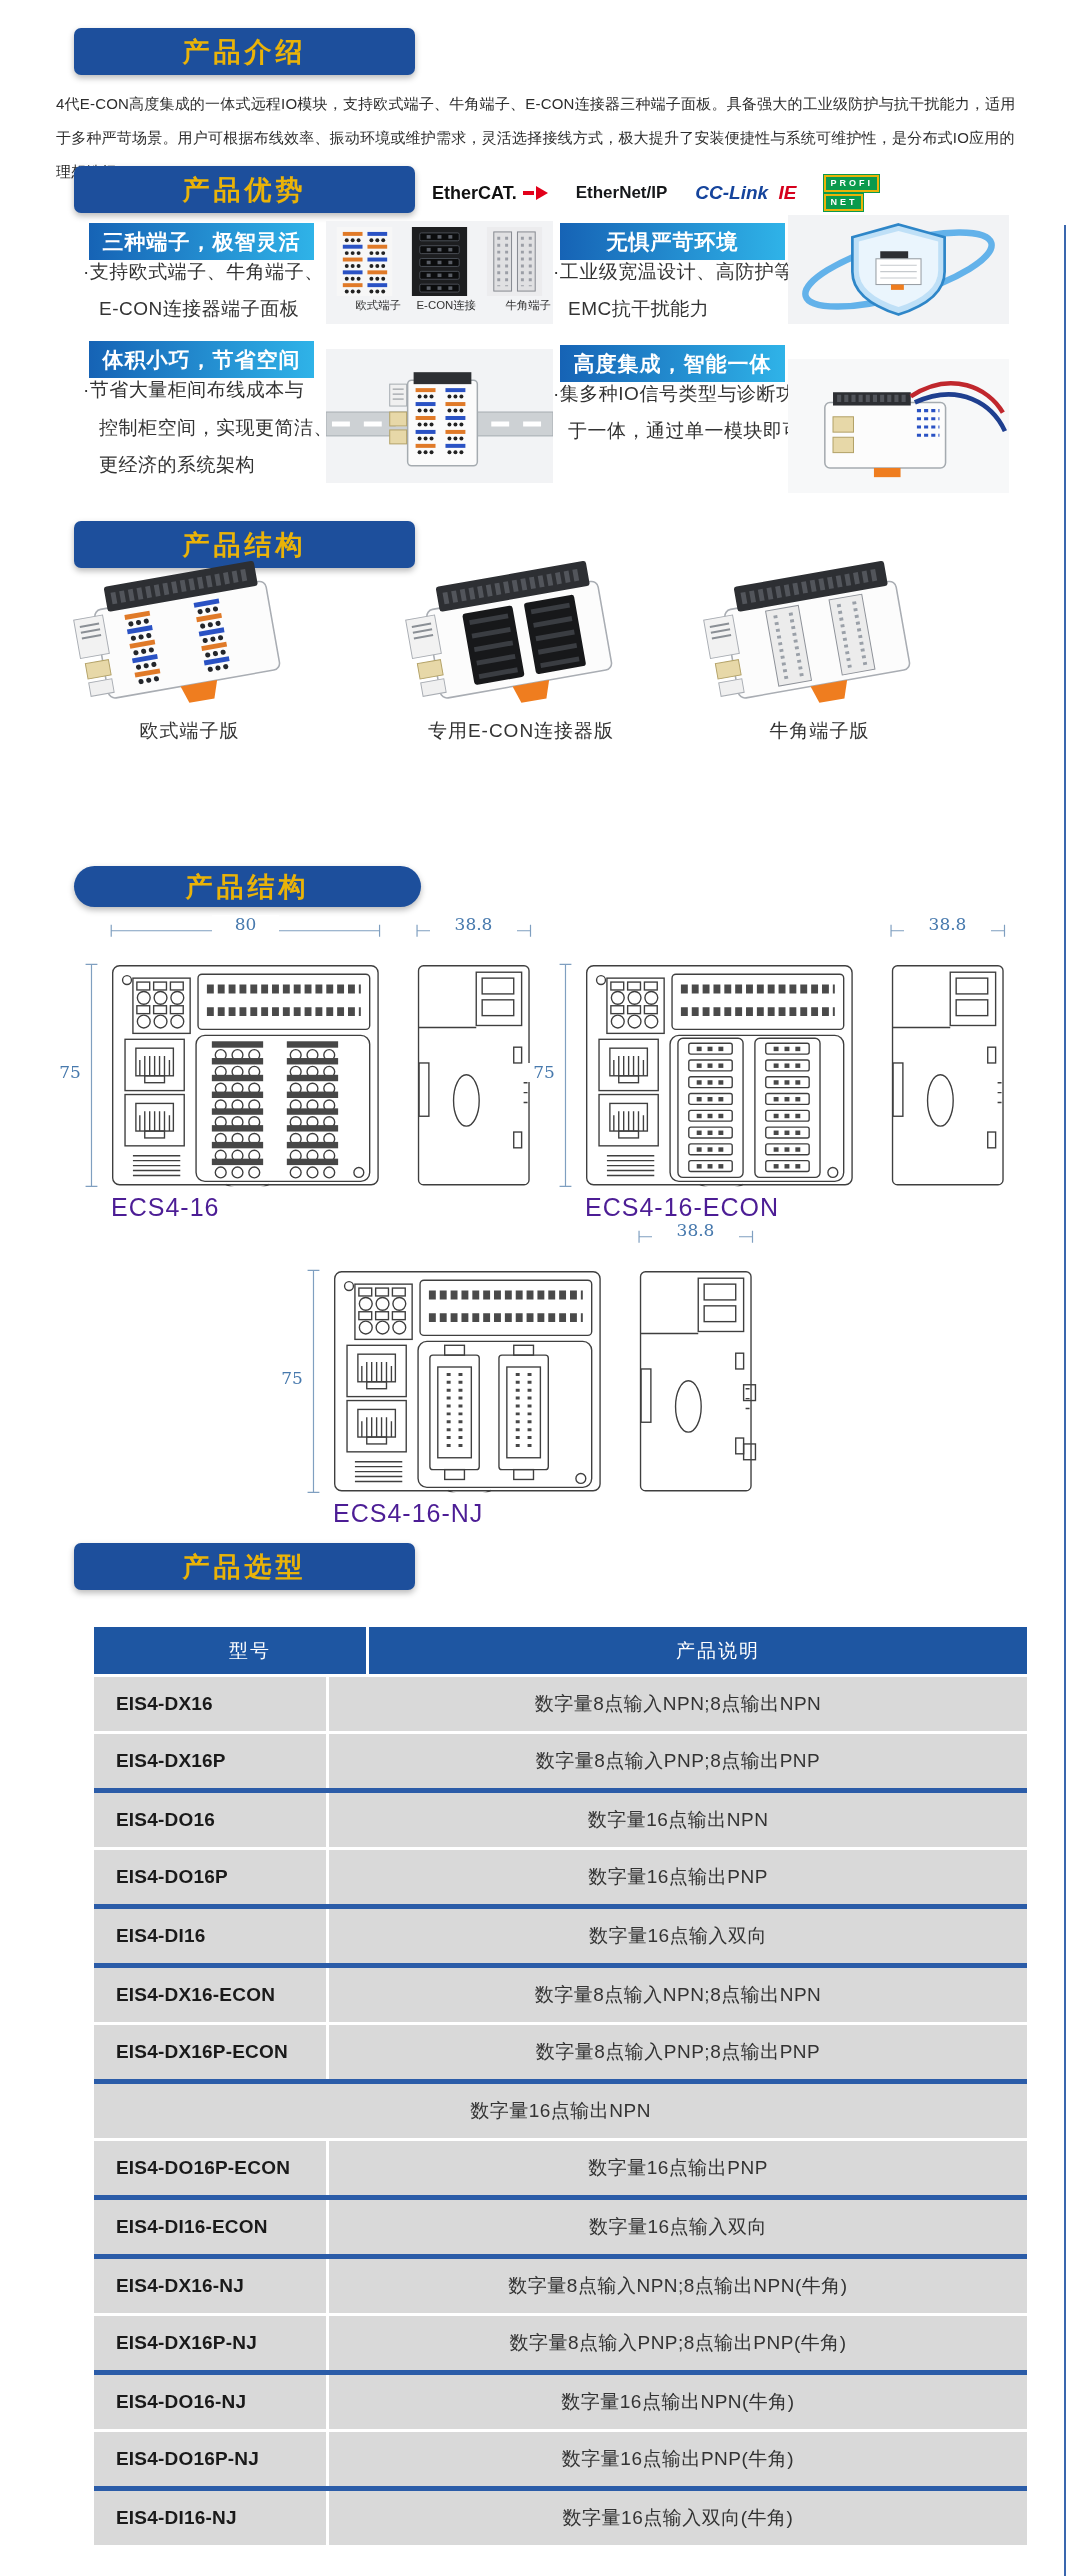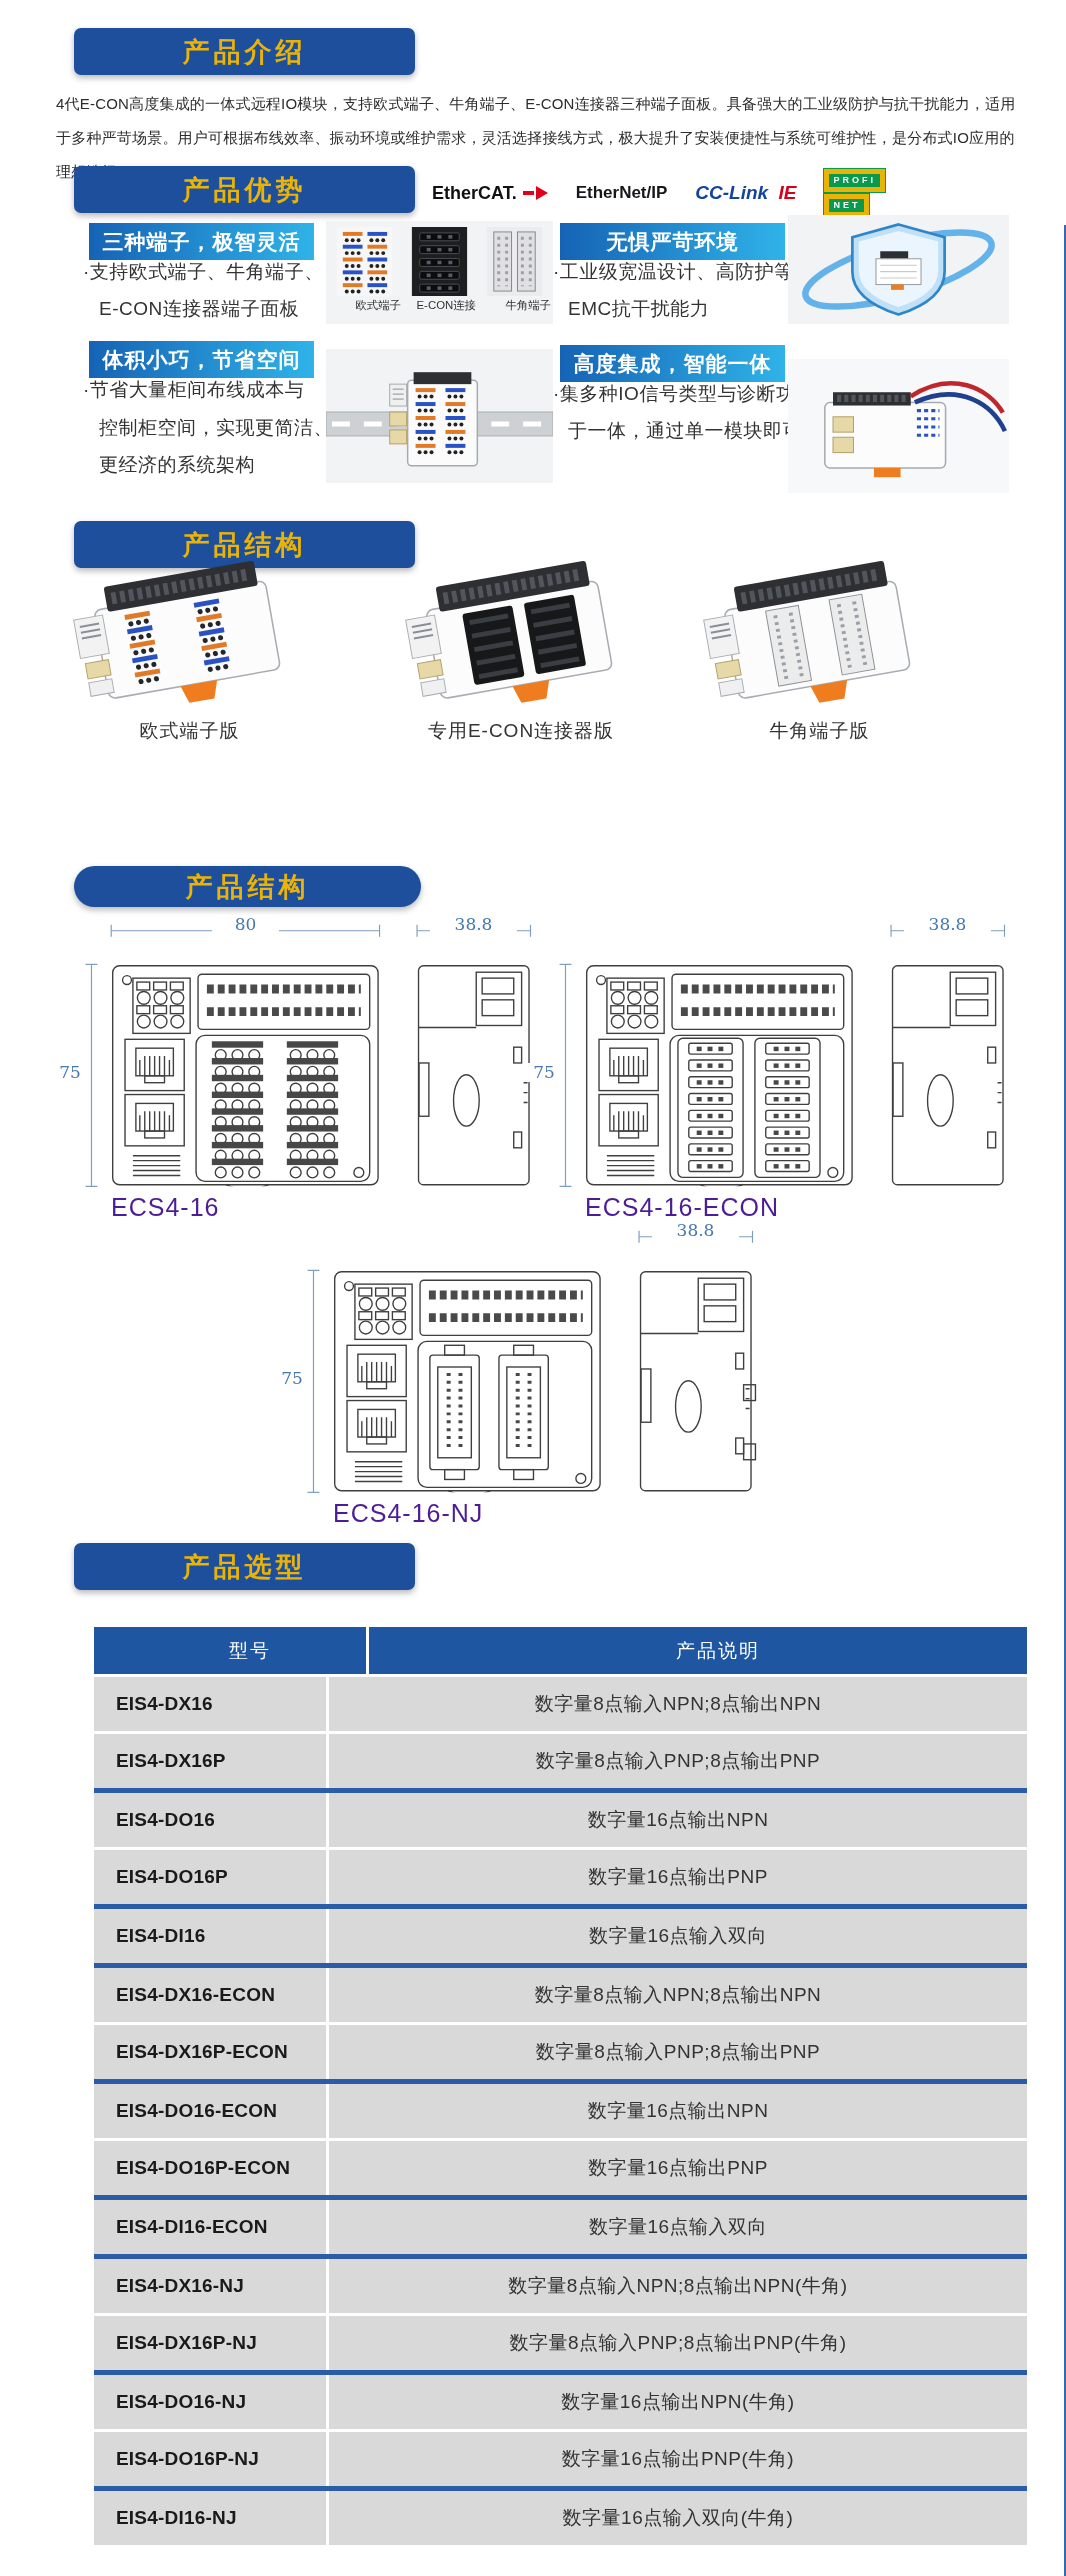--- a/index.html
+++ b/index.html
@@ -19,21 +19,21 @@
   .logos{position:absolute;left:432px;top:174px;width:592px;height:38px;display:flex;align-items:center;gap:28px;}
   .logo-ethercat{font-weight:bold;font-size:18px;color:#111;display:inline-flex;align-items:center;}
   .ec-dash{display:inline-block;width:11px;height:4px;background:#e2001a;margin:0 2px 0 6px;}
   .ec-arrow{display:inline-block;width:0;height:0;border-left:12px solid #e2001a;
             border-top:7px solid transparent;border-bottom:7px solid transparent;}
   .logo-enip{font-weight:bold;font-size:17px;color:#15171a;}
   .logo-cclink{font-style:italic;font-weight:bold;font-size:19px;color:#15449c;}
   .logo-cclink .ie{color:#d6001c;margin-left:5px;}
   .logo-profinet{display:inline-flex;flex-direction:column;align-items:flex-start;}
   .pfrow{background:#0a9a4d;color:#fff;font-weight:bold;font-size:9px;letter-spacing:3px;
-         padding:2px 4px;line-height:1;border:5px solid #eab308;box-shadow:0 0 0 1px #0a9a4d;}
+         padding:2px 4px;line-height:1;border:2px solid #eab308;box-shadow:0 0 0 1px #0a9a4d;}
   .pfrow+.pfrow{margin-top:2px;}
 
   
   .fhead{position:absolute;width:225px;height:37px;background:linear-gradient(90deg,#1663b5,#2fb3e8);
          color:#fff;font-weight:bold;font-size:21px;letter-spacing:1px;
          display:flex;align-items:center;justify-content:center;}
   .fline{position:absolute;font-size:19px;color:#333;white-space:nowrap;letter-spacing:0.5px;}
   .imgbox{position:absolute;background:#f2f3f5;}
   .minis{position:absolute;top:6px;left:6px;display:flex;gap:10px;}
   .minicaps{position:absolute;top:77px;left:0;width:100%;display:flex;}
@@ -489,21 +489,20 @@
         <div class="td c1">EIS4-DX16-ECON</div>
         <div class="td c2">数字量8点输入NPN;8点输出NPN</div>
       </div>
     <div class="sep"></div>
     <div class="trow">
         <div class="td c1">EIS4-DX16P-ECON</div>
         <div class="td c2">数字量8点输入PNP;8点输出PNP</div>
       </div>
     <div class="sep blue"></div>
     <div class="trow">
-        <div class="td c1">EIS4-DO16-ECON</div>
         <div class="td c2">数字量16点输出NPN</div>
       </div>
     <div class="sep"></div>
     <div class="trow">
         <div class="td c1">EIS4-DO16P-ECON</div>
         <div class="td c2">数字量16点输出PNP</div>
       </div>
     <div class="sep blue"></div>
     <div class="trow">
         <div class="td c1">EIS4-DI16-ECON</div>

